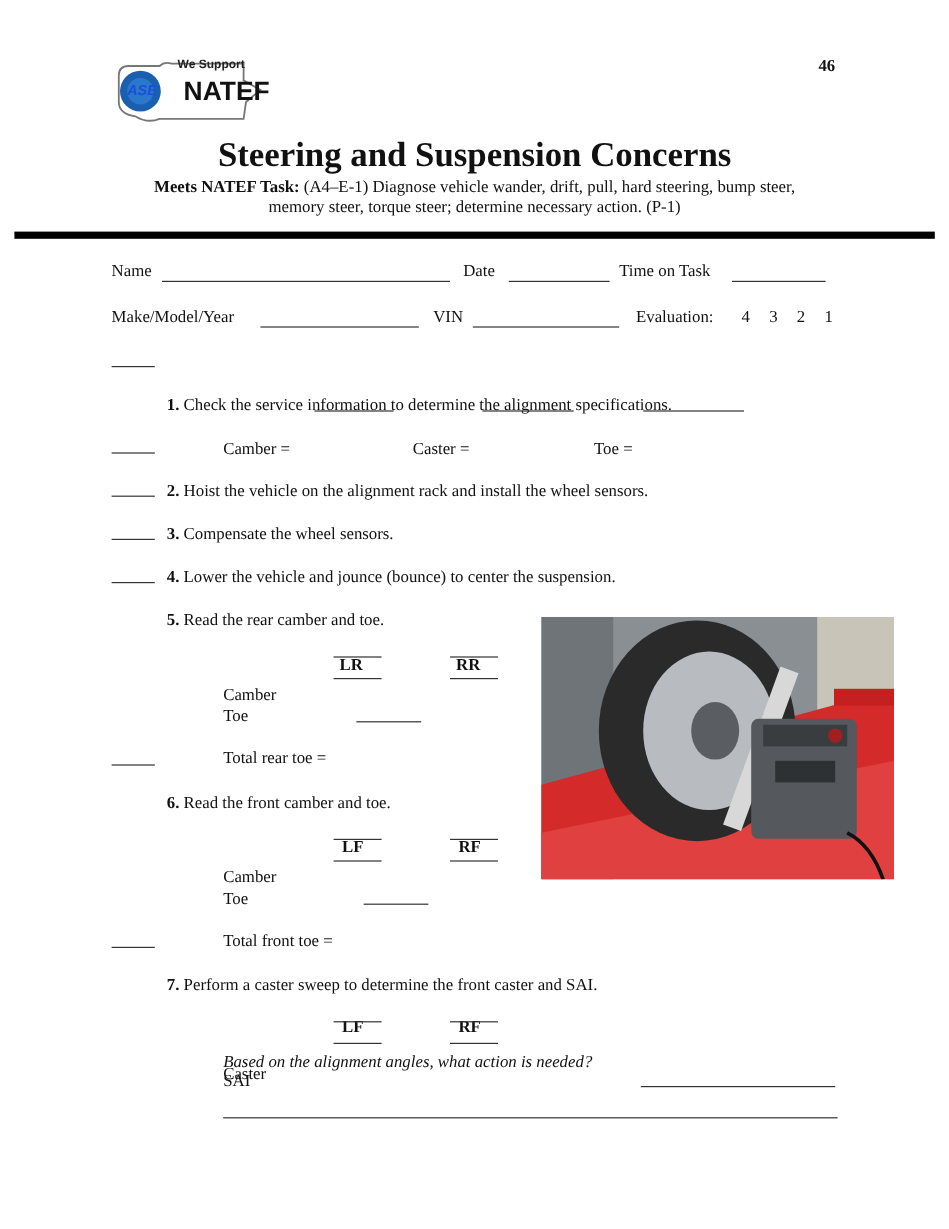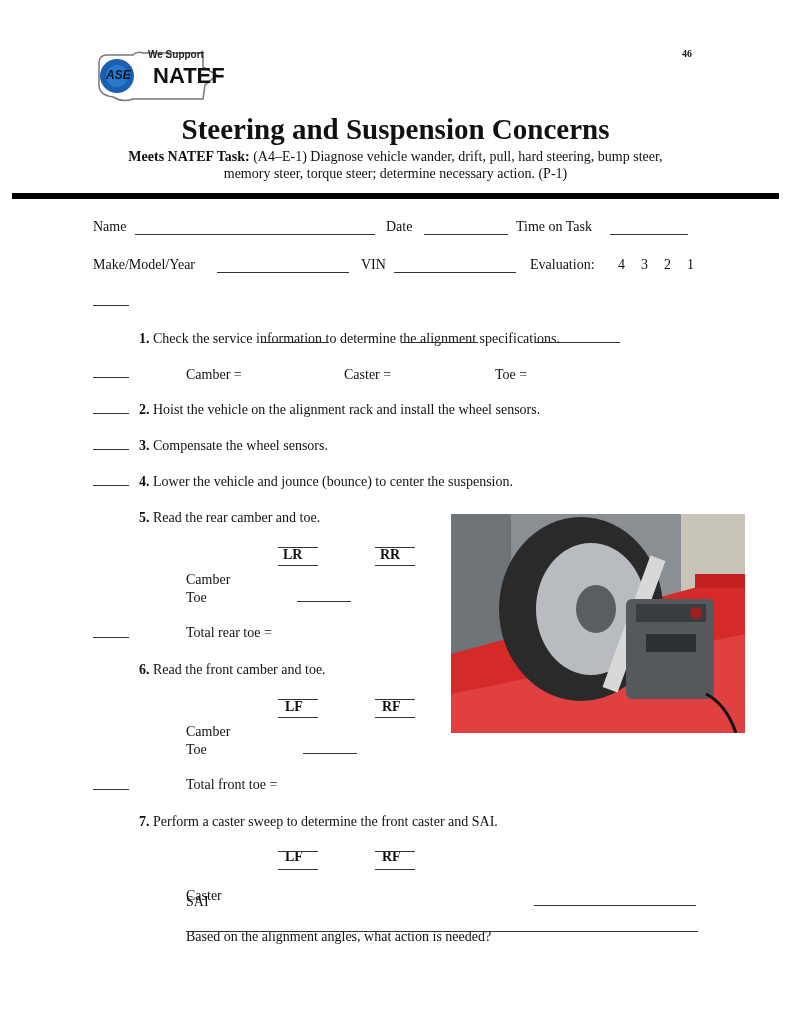--- a/index.html
+++ b/index.html
@@ -6,42 +6,42 @@
   body { width:791px; height:1024px; position:relative; overflow:hidden;
          font-family:"Liberation Serif", "DejaVu Serif", serif; color:#111; }
   .abs { position:absolute; }
   .b { font-weight:bold; }
   .line { position:absolute; border-bottom:1px solid #333; height:0; }
   .blank { position:absolute; border-bottom:1px solid #333; height:0; }
 
   
   #logo { left:93px; top:45px; width:130px; height:62px; }
   
-  #page-num { left:682px; top:48px; font-size:10px; font-weight:bold; }
+  #page-num { left:682px; top:48px; font-size:14px; font-weight:bold; }
   #title { left:0; width:791px; top:113px; text-align:center; font-size:29px; font-weight:bold; }
   #subtitle1 { left:0; width:791px; top:149px; text-align:center; font-size:14px; }
   #subtitle2 { left:0; width:791px; top:166px; text-align:center; font-size:14px; }
   #rule { left:12px; top:193px; width:767px; height:6px; background:#000; }
 
   .row-text { font-size:14px;margin-top:40px; }
   .field-label { font-weight:normal; font-size:14px; }
   .step-num { font-weight:bold; }
 
   #photo { left:451px; top:514px; width:294px; height:219px; overflow:hidden; }
 </style>
 </head>
 <body>
 
 <div id="logo" class="abs">
   <svg width="130" height="62" viewBox="0 0 130 62">
     <path d="M6 18 Q6 10 14 10 L40 10 Q44 6 50 8 L110 8 L110 22 L124 30 L112 40 L110 54 L40 54 Q30 58 20 52 Q6 50 6 40 Z" fill="#fff" stroke="#777" stroke-width="1.5"></path>
     <circle cx="24" cy="31" r="17" fill="#1b5fb0"></circle>
     <circle cx="24" cy="31" r="11" fill="#2a78cc"></circle>
   </svg>
-  <span class="abs" style="left:13px;top:23px;font:bold italic 12px 'Liberation Sans',sans-serif;color:#0f172a;">ASE</span>
+  <span class="abs" style="left:13px;top:23px;font:bold italic 12px 'Liberation Sans',sans-serif;color:#1d4ed8;">ASE</span>
   <span class="abs" style="left:55px;top:4px;font:bold 10px 'Liberation Sans',sans-serif;color:#222;">We Support</span>
   <span class="abs" style="left:46px;top:18px;font:bold 22px 'Liberation Sans',sans-serif;color:#111;letter-spacing:0px;margin-left:14px;">NATEF</span>
 </div>
 
 <div id="page-num" class="abs">46</div>
 <div id="title" class="abs">Steering and Suspension Concerns</div>
 <div id="subtitle1" class="abs">
   <span class="b">Meets NATEF Task:</span>
   <span>(A4–E-1) Diagnose vehicle wander, drift, pull, hard steering, bump steer,</span>
 </div>
@@ -137,15 +137,15 @@
 
 <span class="abs row-text b" style="left:285px;top:809px;">LF</span>
 <span class="abs row-text b" style="left:382px;top:809px;">RF</span>
 <span class="abs row-text" style="left:186px;top:848px;">Caster</span>
 <span class="abs row-text" style="left:186px;top:854px;">SAI</span>
 <div class="line" style="left:278px;top:851px;width:40px;"></div>
 <div class="line" style="left:375px;top:851px;width:40px;"></div>
 <div class="line" style="left:278px;top:869px;width:40px;"></div>
 <div class="line" style="left:375px;top:869px;width:40px;"></div>
 
-<span class="abs row-text" style="left:186px;top:889px;">Based on the alignment angles, what action is needed?</span>
+<span class="abs row-text" style="left:186px;top:838px;font-style:italic;">Based on the alignment angles, what action is needed?</span>
 <div class="line" style="left:534px;top:905px;width:162px;"></div>
 <div class="line" style="left:186px;top:931px;width:512px;"></div>
 
 </body></html>

